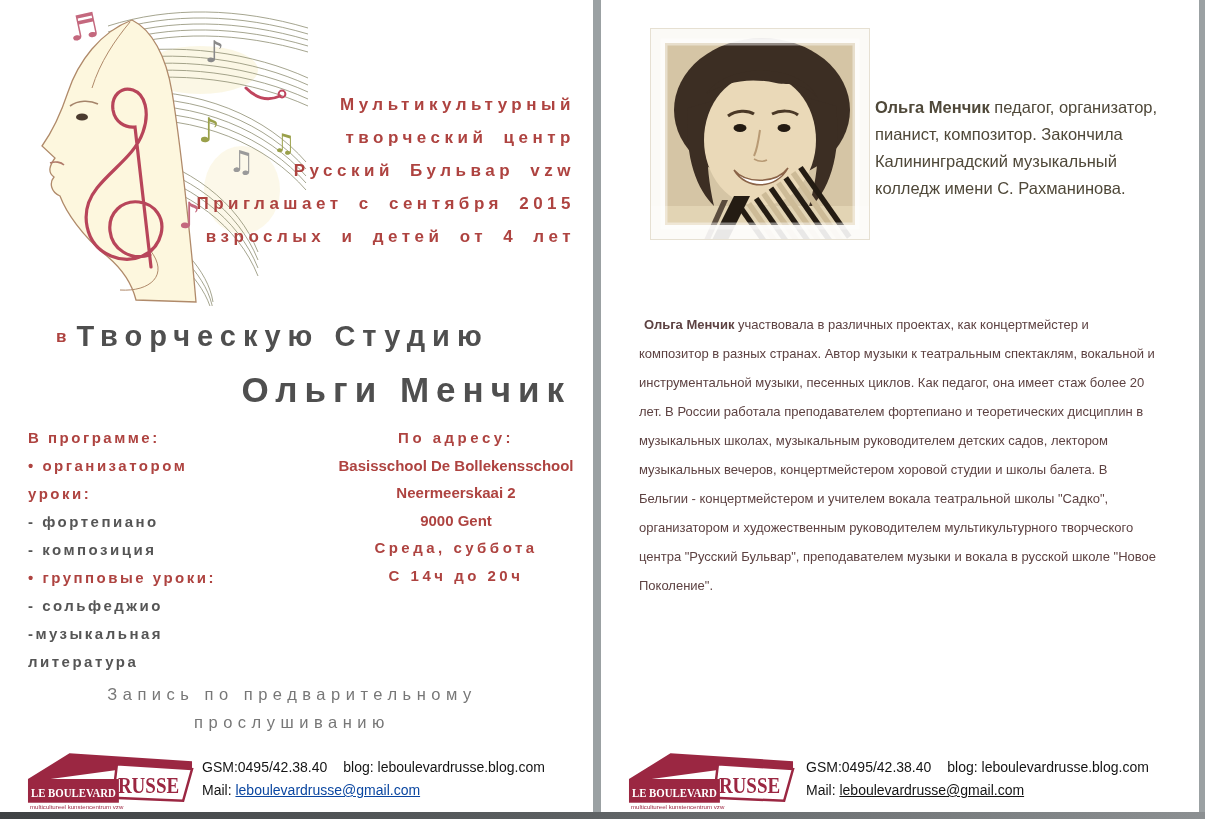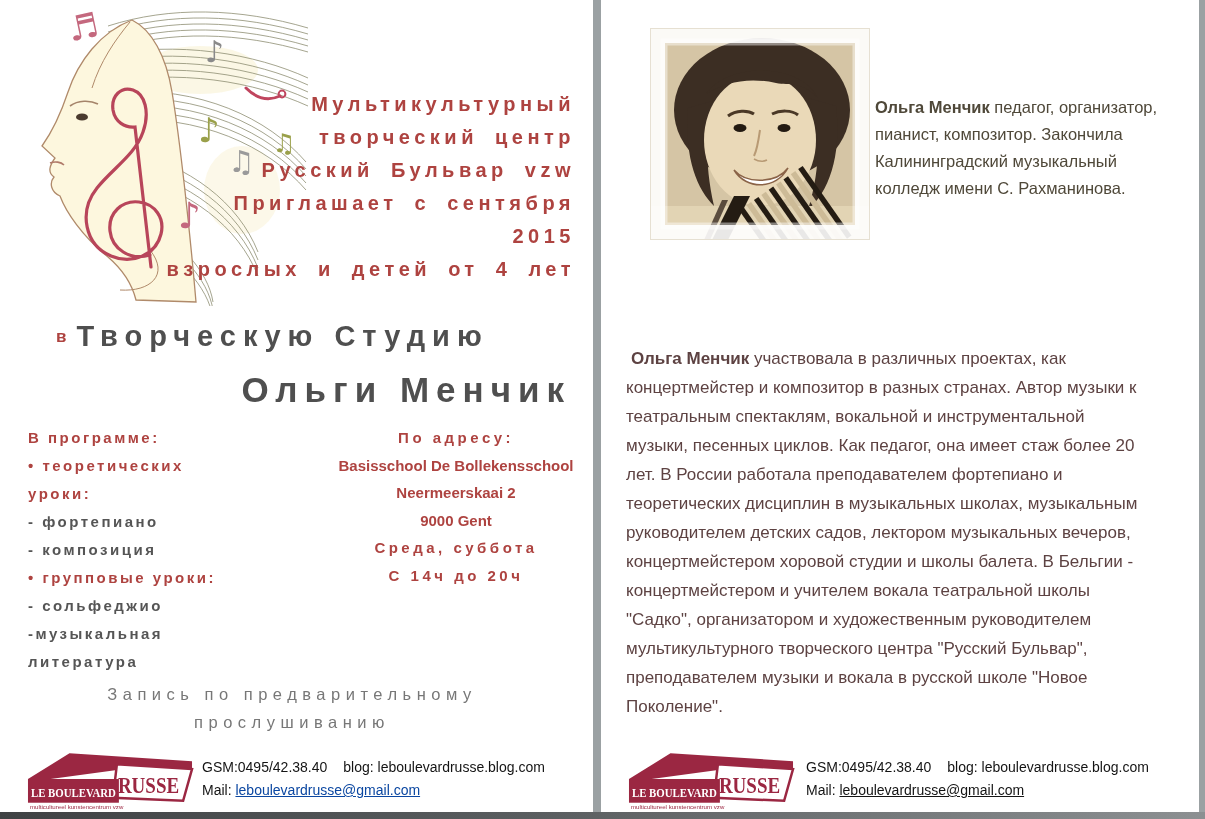--- a/index.html
+++ b/index.html
@@ -19,21 +19,21 @@
     background:linear-gradient(90deg,#3f4244 0%,#5a5e60 45%,#8c9092 100%);}
 
   
   .sketch{position:absolute;left:0;top:0;width:312px;height:306px;}
   .staff use, .staff path{stroke:#8f8f73;fill:none;stroke-width:1;opacity:.8;}
   .sketch text{font-family:"DejaVu Sans",sans-serif;}
 
   .invite{
     position:absolute;right:18px;top:88px;width:420px;
     text-align:right;color:var(--accent-red,#ae4340);
-    font-weight:bold;font-size:20px;letter-spacing:4.5px;word-spacing:7px;
+    font-weight:bold;font-size:17px;letter-spacing:4.5px;word-spacing:7px;
     line-height:33px;
   }
   .studio{position:absolute;left:56px;right:22px;top:320px;color:var(--title-gray,#4f4f4f);font-weight:bold;}
   .studio .l1{font-size:29px;letter-spacing:7px;}
   .studio .prefix{color:var(--accent-red,#ae4340);font-size:17px;letter-spacing:2px;margin-right:8px;vertical-align:4px;}
   .studio .l2{font-size:35px;letter-spacing:7px;text-align:right;margin-top:17px;}
 
   .program{
     position:absolute;left:28px;top:424px;width:292px;text-align:left;
     font-weight:bold;font-size:15px;letter-spacing:2.5px;line-height:28px;
@@ -67,24 +67,23 @@
   .contact a.dark{color:#141414;text-decoration:underline;}
 
   
   .photo{position:absolute;left:49px;top:28px;width:220px;height:212px;}
   .bio-intro{
     position:absolute;left:274px;top:58px;width:296px;
     color:var(--bio-olive,#4f4839);font-size:16.5px;line-height:27px;margin-top:36px;
   }
   .bio-intro .b, .bio-main .b{font-weight:bold;}
   .bio-main{
-    position:absolute;left:25px;top:310px;width:520px;
-    color:var(--body-maroon,#5d4242);font-size:17px;line-height:29px;
+    position:absolute;left:38px;top:310px;width:520px;
+    color:var(--body-maroon,#5d4242);font-size:13px;line-height:29px;
     text-indent:5px;
-    margin-top:34px;
   }
 </style>
 </head>
 <body>
 
 <div class="canvas">
 
   <div class="page page-left">
 
     <svg class="sketch" viewBox="0 0 312 306">
@@ -152,21 +151,21 @@
 
     <div class="studio">
       <div class="l1">
         <span class="prefix">в</span><span>Творческую Студию</span>
       </div>
       <div class="l2">Ольги Менчик</div>
     </div>
 
     <div class="program">
       <div class="prog-red">В программе:</div>
-      <div class="prog-red">• теоретических</div>
+      <div class="prog-red">• организатором</div>
       <div class="prog-red">уроки:</div>
       <div class="prog-gray">- фортепиано</div>
       <div class="prog-gray">- композиция</div>
       <div class="prog-red">• групповые уроки:</div>
       <div class="prog-gray">- сольфеджио</div>
       <div class="prog-gray">-музыкальная</div>
       <div class="prog-gray">литература</div>
     </div>
 
     <div class="address">

